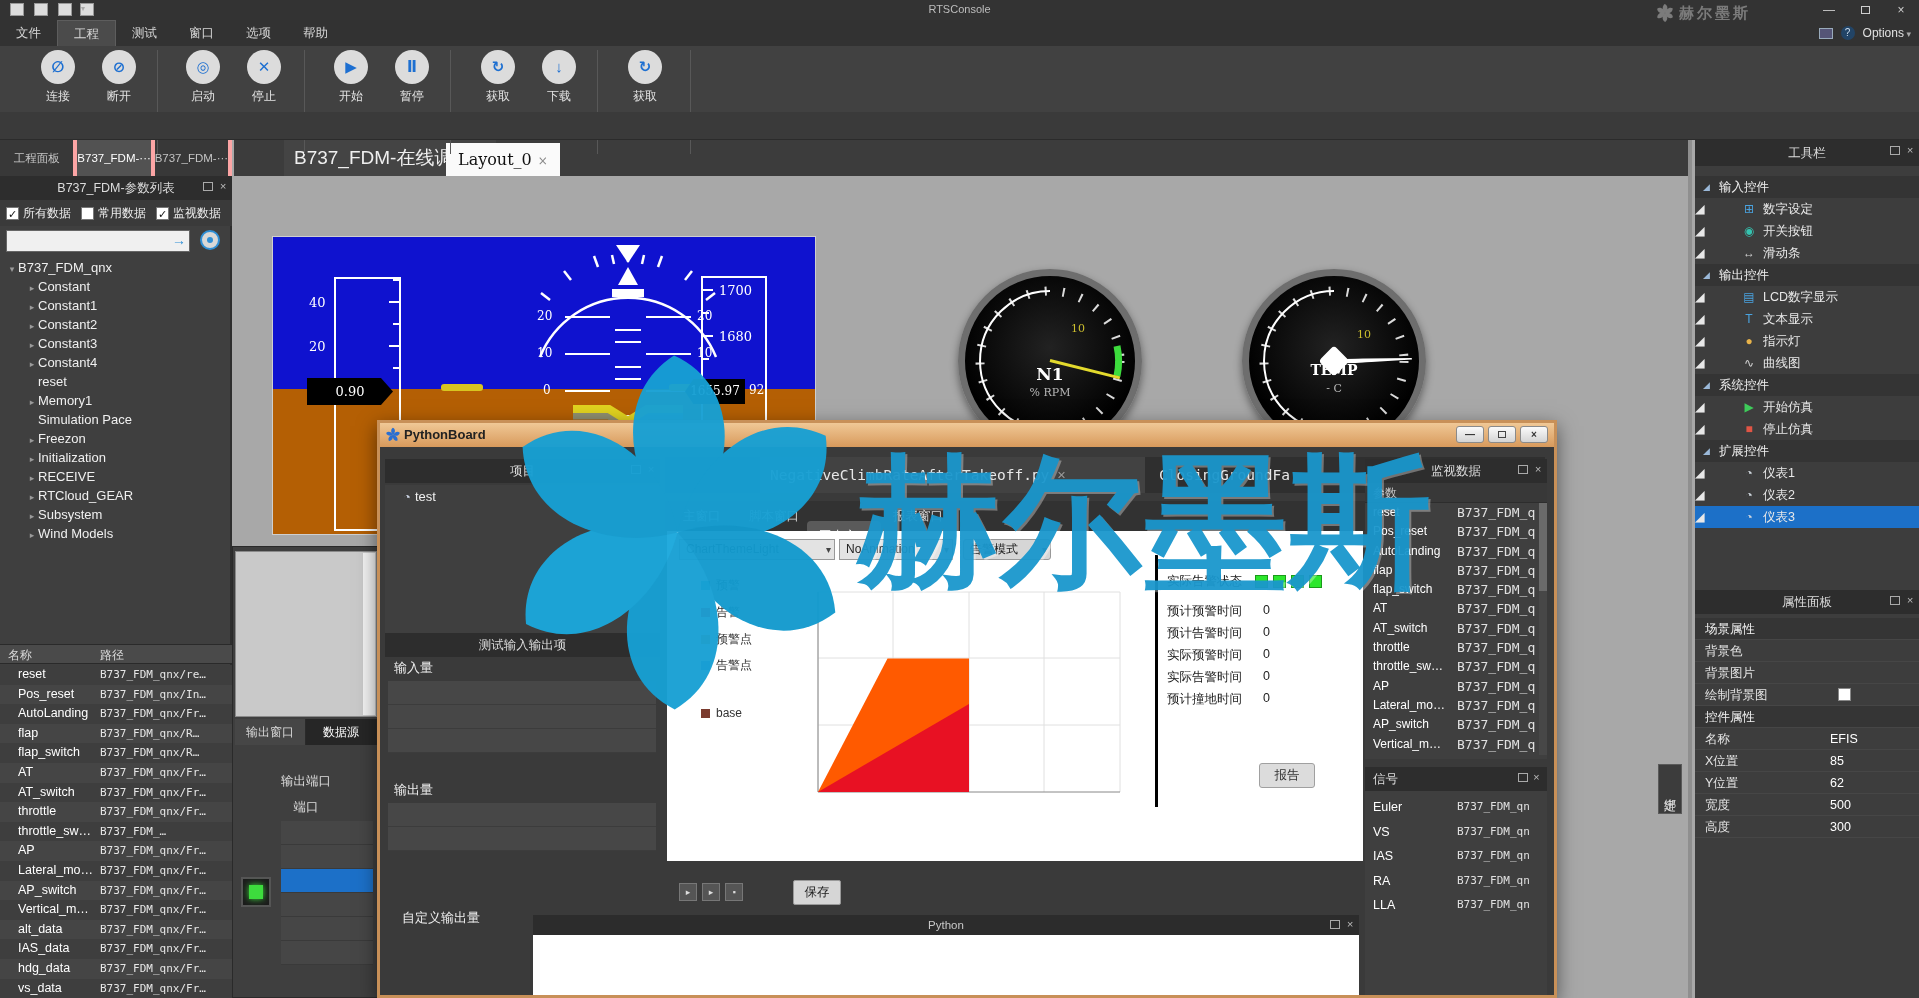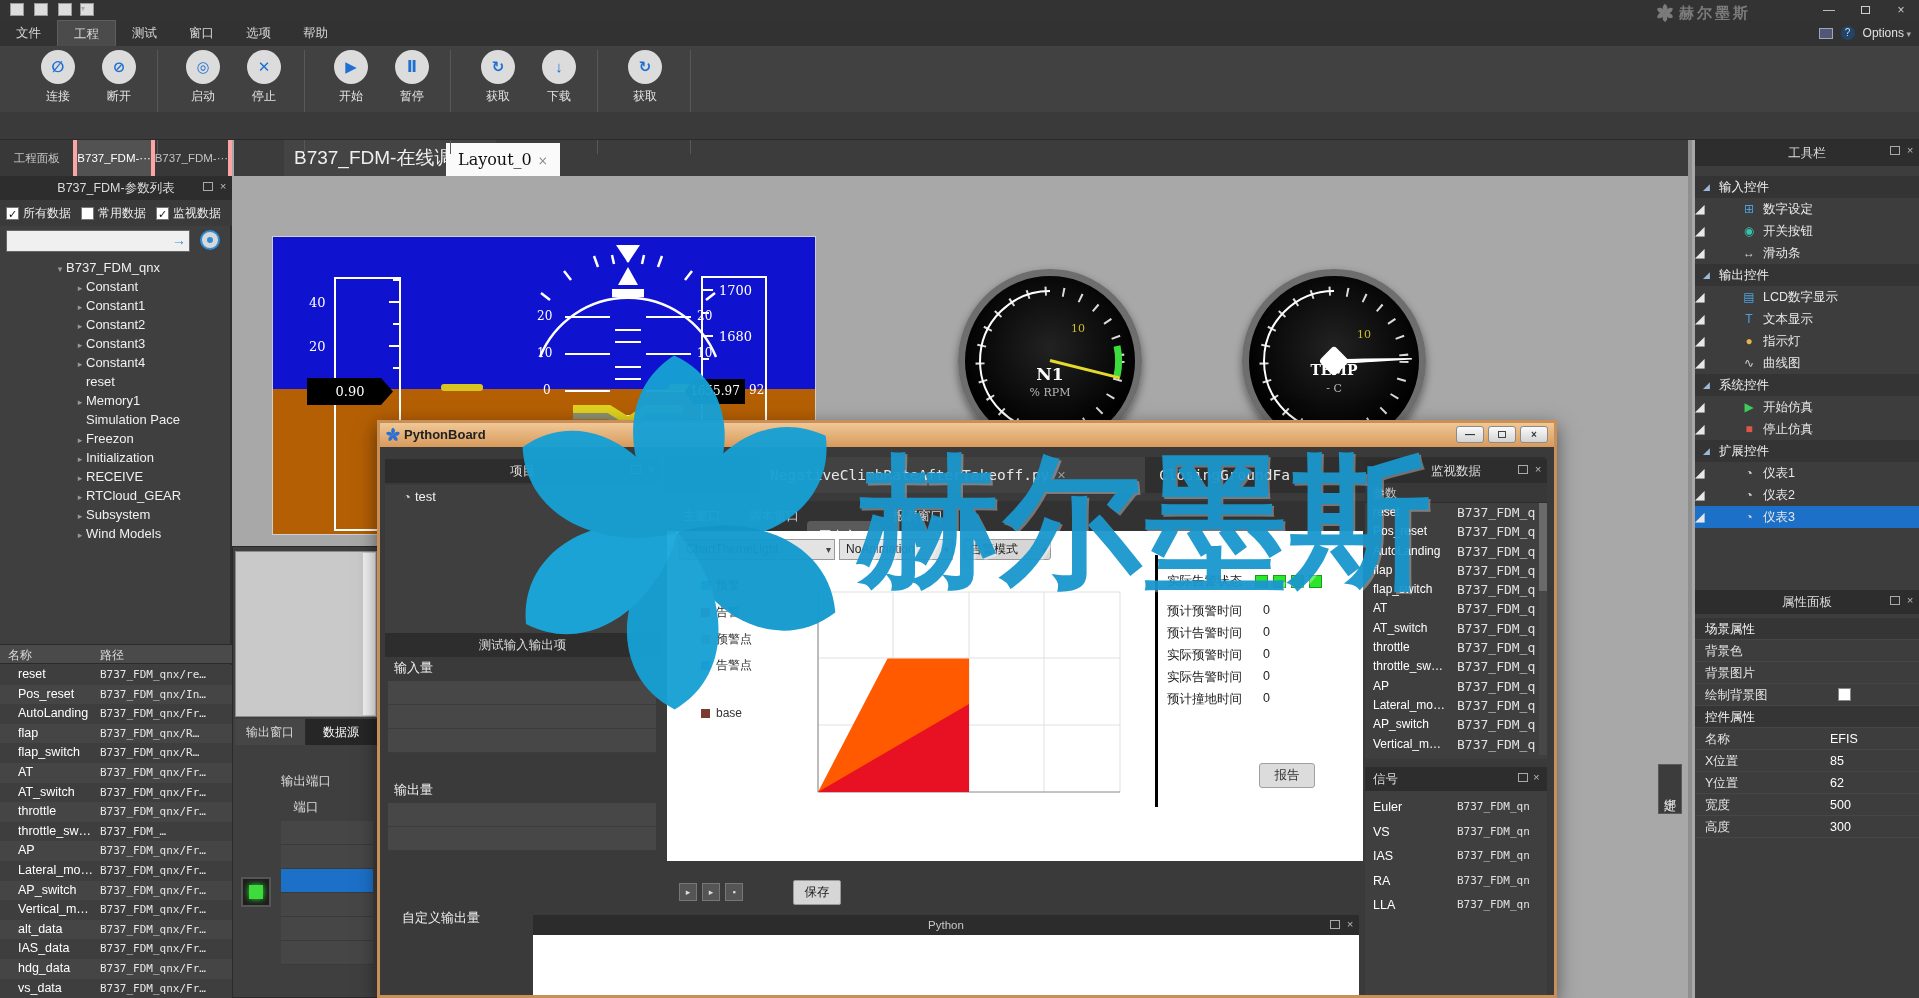--- a/index.html
+++ b/index.html
@@ -53,21 +53,21 @@
   .x-icon{width:10px;height:10px;color:#bbb;font-size:11px;line-height:9px;}
   .x-icon::before{content:"×";}
   #lp-filters{left:0;top:60px;width:232px;height:26px;display:flex;align-items:center;gap:10px;padding-left:6px;background:#3a3a3a;}
   .chk{display:flex;align-items:center;gap:4px;color:#eee;font-size:12px;}
   .chk .box{width:13px;height:13px;background:#fff;border:1px solid #777;color:#111;font-size:11px;line-height:12px;text-align:center;}
   .chk.on .box::after{content:"✓";}
   #lp-search{left:6px;top:90px;width:184px;height:22px;background:#f0f0f0;border:1px solid #666;color:#222;padding:0 20px 0 6px;font-size:12px;}
   #lp-search-arrow{left:172px;top:92px;color:#2f8fd6;font-weight:bold;font-size:14px;}
   #lp-filter-btn{left:200px;top:90px;width:20px;height:20px;border-radius:10px;border:2px solid #2f8fd6;background:#d8d8d8;}
   #lp-filter-btn i{position:absolute;left:5px;top:5px;width:6px;height:6px;border-radius:3px;background:#2f8fd6;}
-  #lp-tree{left:12px;top:118px;width:232px;height:386px;overflow:hidden;padding-left:36px;}
+  #lp-tree{left:0;top:118px;width:232px;height:386px;overflow:hidden;}
   .trow{height:19px;line-height:19px;color:#f0f0f0;font-size:13px;white-space:nowrap;}
   .trow .arr{display:inline-block;width:12px;color:#9a9a9a;font-size:9px;text-align:center;}
   .trow.root{padding-left:6px;}
   .trow.child{padding-left:26px;}
   #lp-table-head{left:0;top:504px;width:232px;height:20px;background:#4a4a4a;color:#d8d8d8;border-top:1px solid #2a2a2a;border-bottom:1px solid #2a2a2a;}
   #lp-table-head span{position:absolute;top:2px;font-size:12px;}
   #lp-table{left:0;top:525px;width:232px;height:333px;overflow:hidden;}
   .ptrow{height:19.6px;line-height:19.6px;position:relative;background:#3e3e3e;}
   .ptrow:nth-child(even){background:#454545;}
   .ptrow .nm{position:absolute;left:18px;color:#fff;font-size:12.5px;white-space:nowrap;}
@@ -240,20 +240,21 @@
   #wm-text{position:absolute;left:352px;top:98px;font-size:142px;font-weight:bold;color:#1a97cd;letter-spacing:2px;opacity:.95;text-shadow:2px 2px 0 rgba(255,255,255,.35);font-family:"Liberation Sans","DejaVu Sans",sans-serif;white-space:nowrap;}
 </style>
 </head>
 <body>
 
 <div id="titlebar" class="abs">
   <span id="ticon-new" class="ticon"></span>
   <span id="ticon-open" class="ticon"></span>
   <span id="ticon-save" class="ticon"></span>
   <span id="ticon-caret" class="ticon">▾</span>
+  <div id="app-title" class="abs">RTSConsole</div>
   <div id="win-min" class="winbtn abs">—</div>
   <div id="win-max" class="winbtn abs"><i></i></div>
   <div id="win-close" class="winbtn abs">×</div>
 </div>
 <div id="brand" class="abs">
   <svg width="20" height="20" viewBox="0 0 200 230">
     <g fill="#9a9a9a">
         <path d="M100,115 C70,85 62,35 98,12 C138,30 136,85 100,115 Z"></path>
     <path d="M100,115 C70,85 62,35 98,12 C138,30 136,85 100,115 Z" transform="rotate(60 100 115)"></path>
     <path d="M100,115 C70,85 62,35 98,12 C138,30 136,85 100,115 Z" transform="rotate(120 100 115)"></path>

